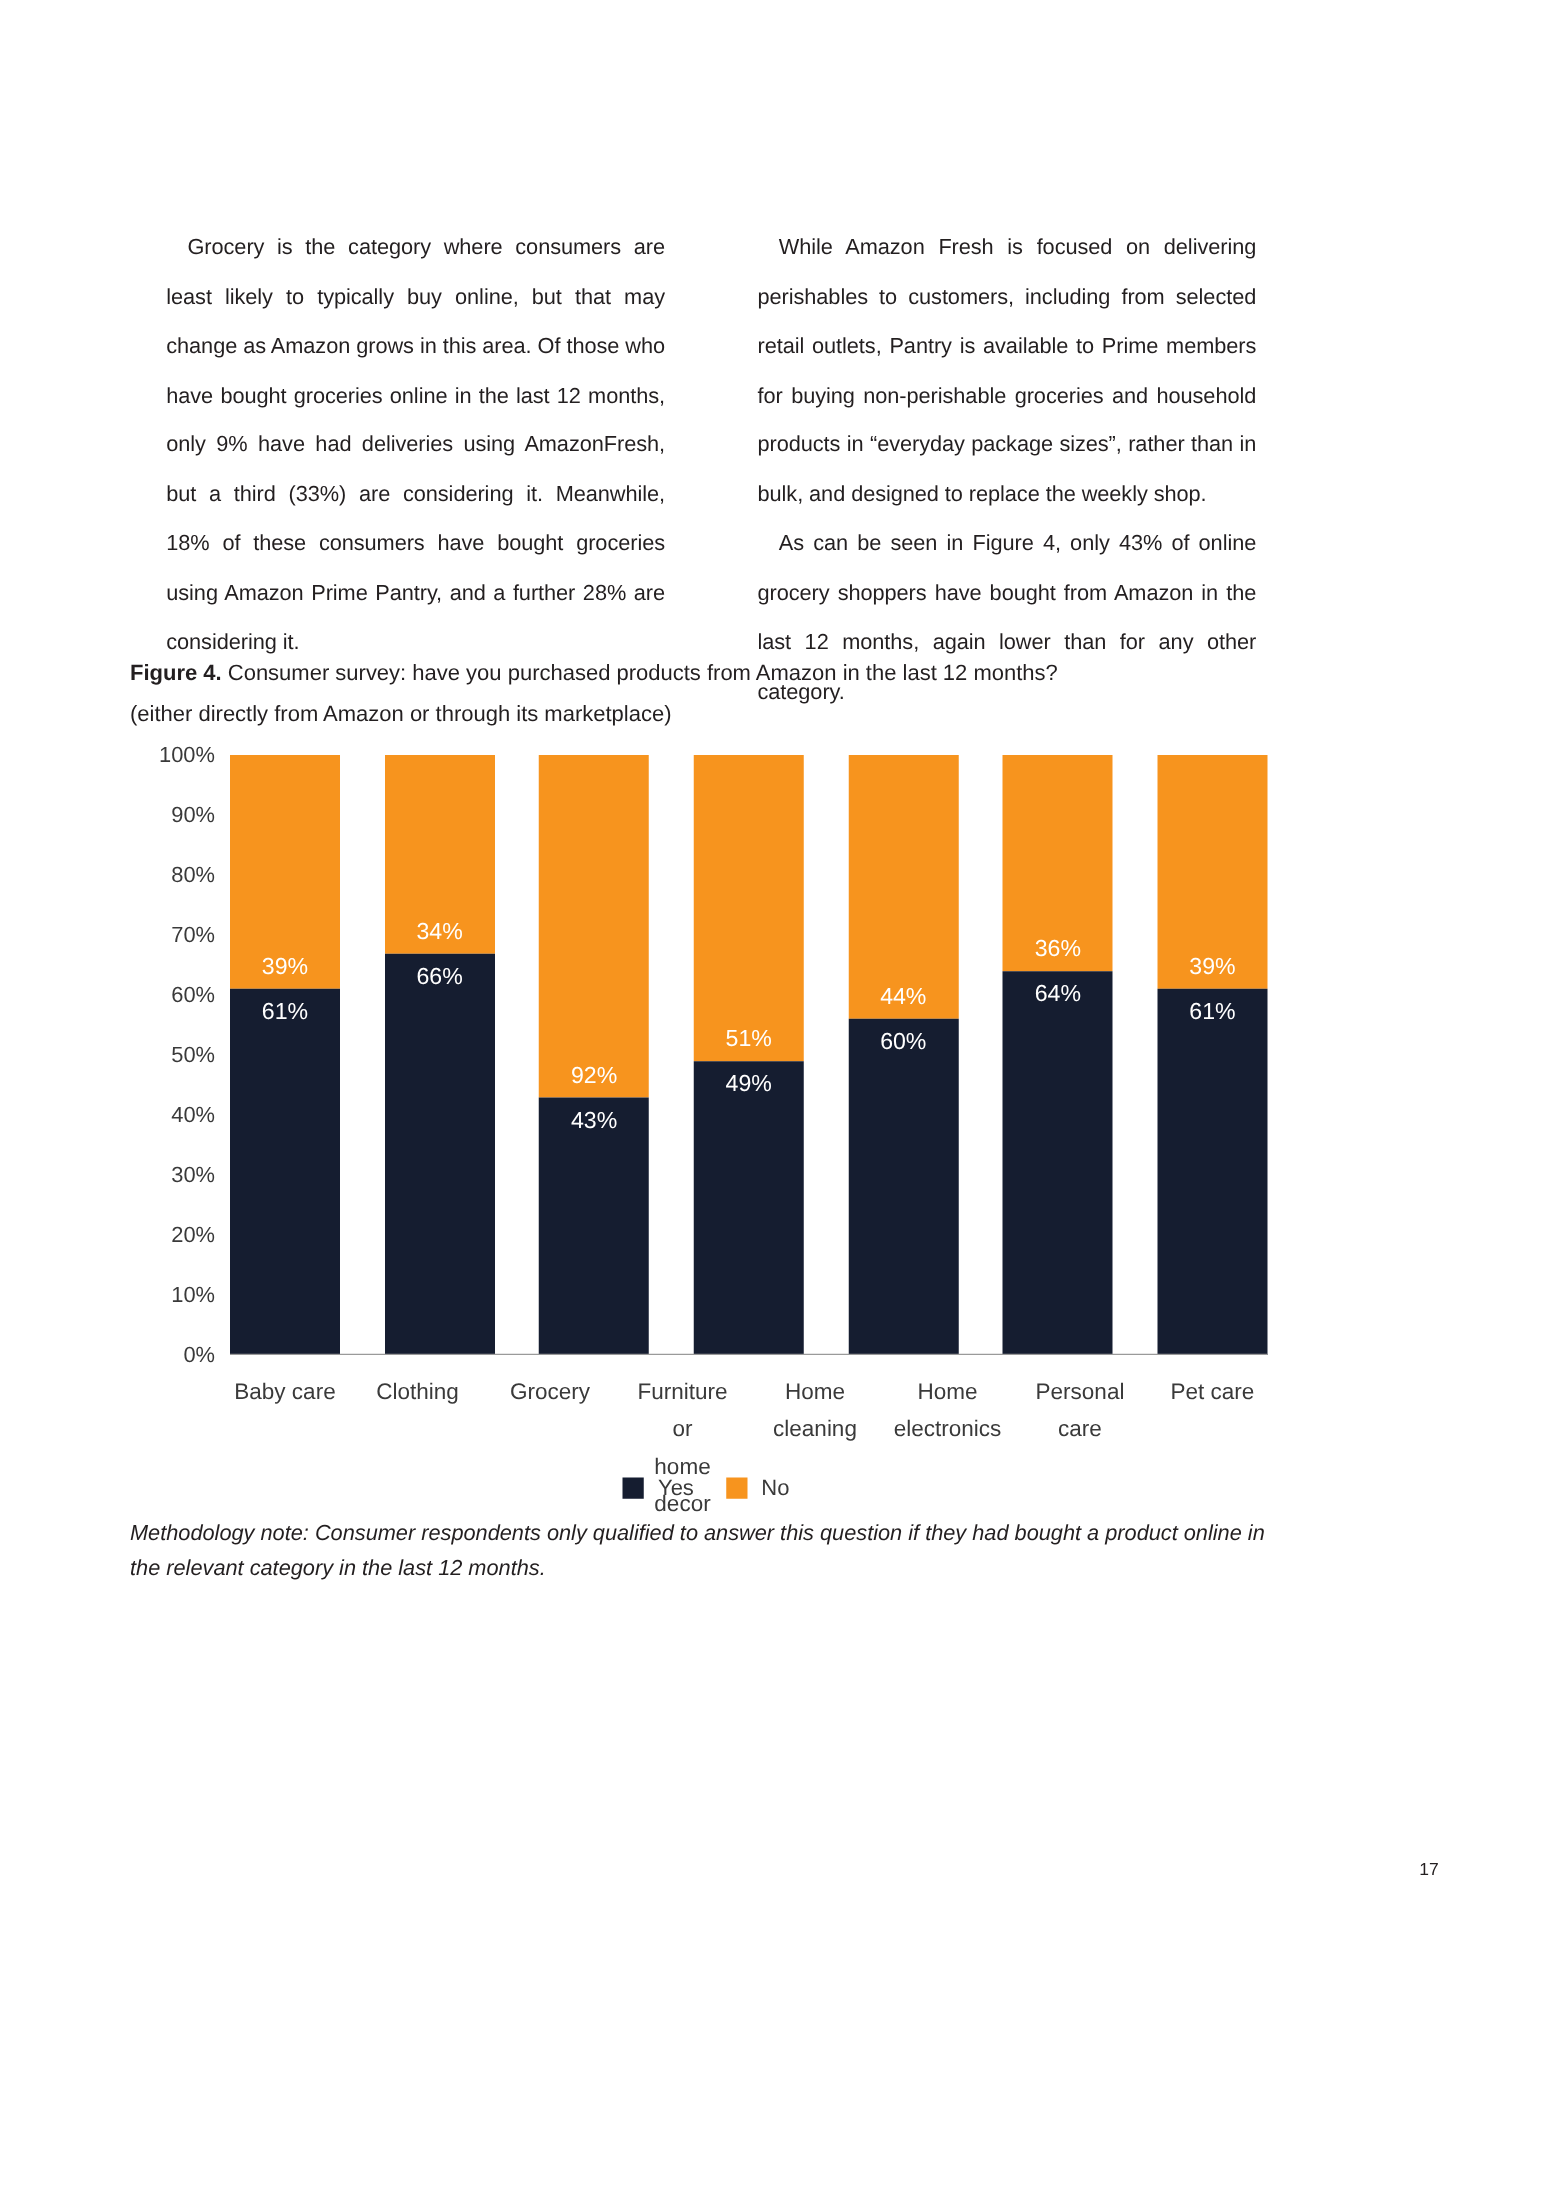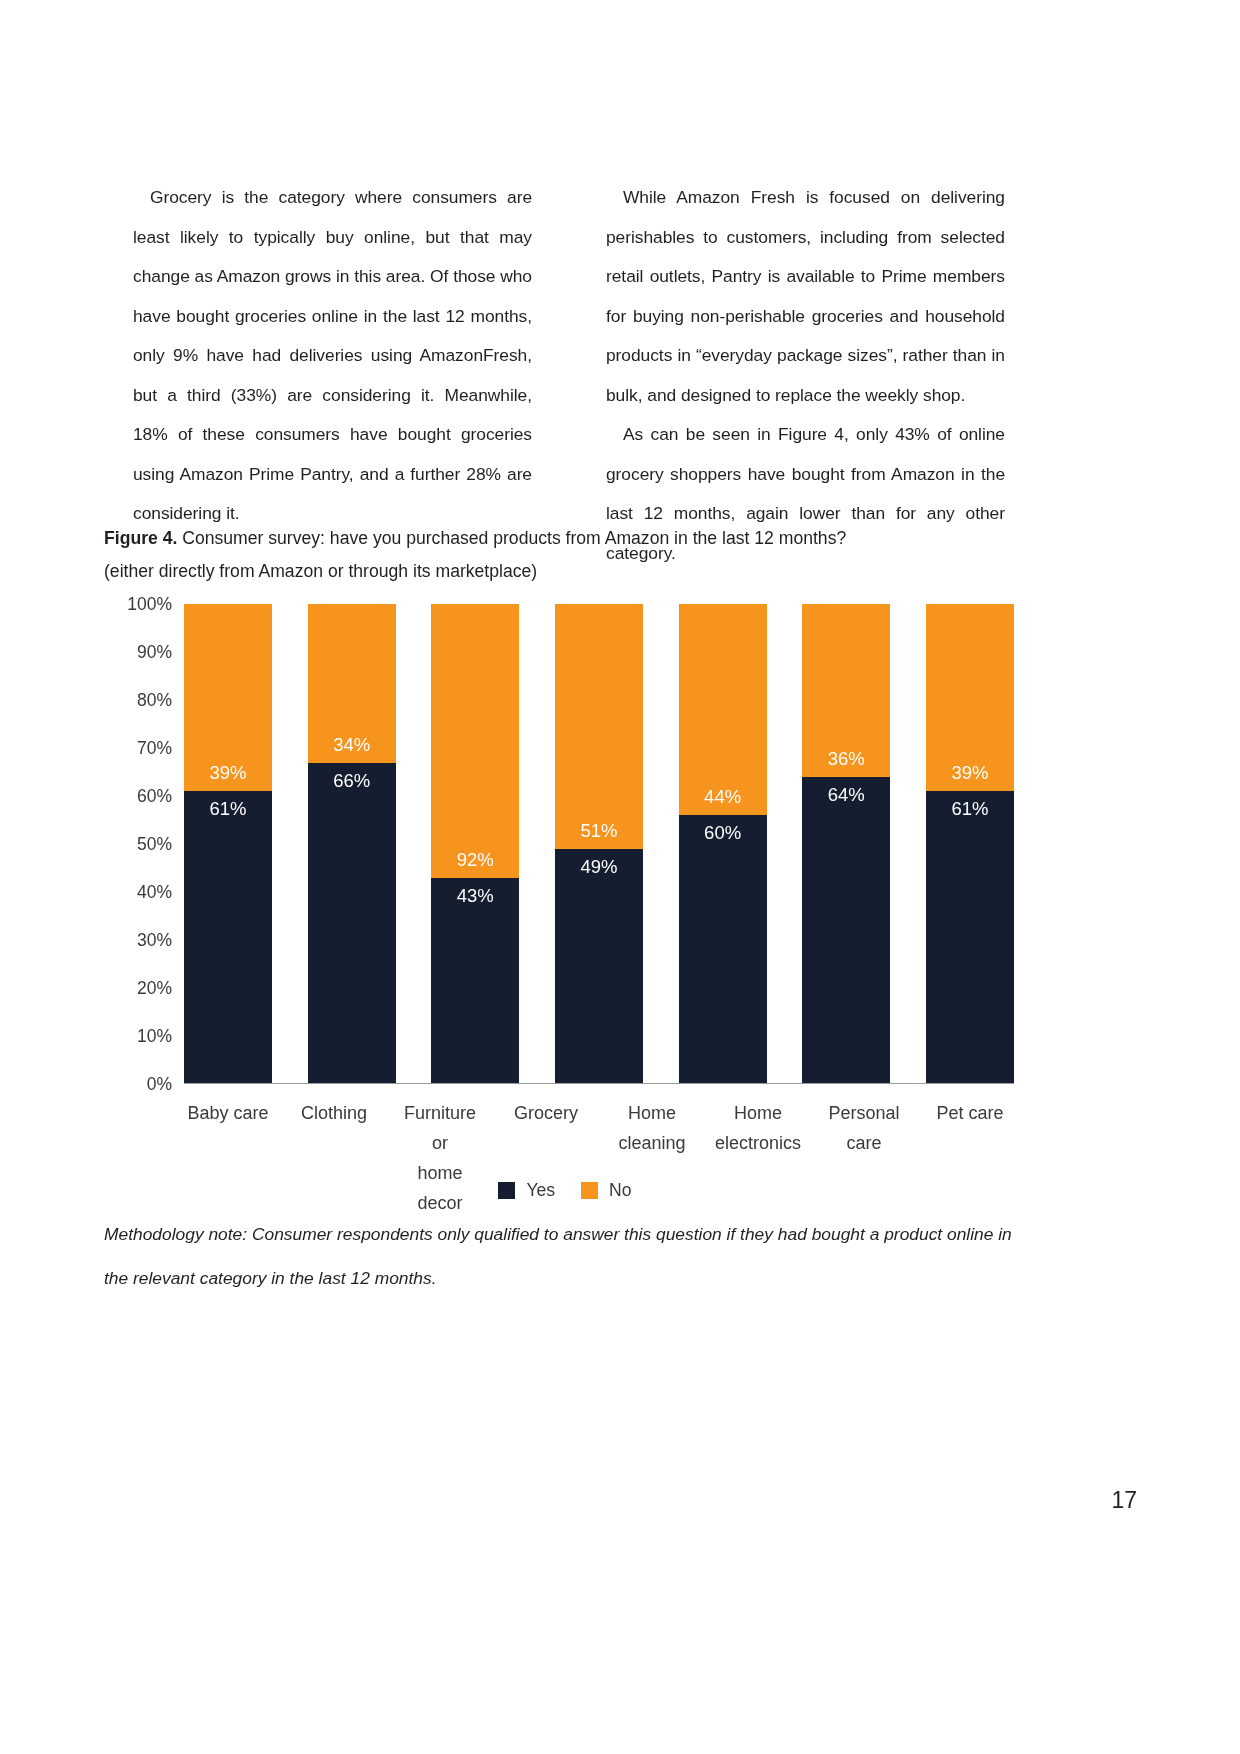--- a/index.html
+++ b/index.html
@@ -185,31 +185,31 @@
     color: #3a3a3a;
   }
 
   
   .note {
     position: absolute;
     left: 104px;
     top: 1212px;
     width: 910px;
     font-size: 17.4px;
-    line-height: 44px;
+    line-height: 28px;
     font-style: italic;
     color: #231f20;
   }
 
   
   .page-number {
     position: absolute;
-    right: 103px;
+    right: 89px;
     top: 1487px;
-    font-size: 23px;
+    font-size: 14px;
     color: #231f20;
   }
 </style>
 </head>
 <body>
 
 <div class="page">
 
   <div class="columns">
     <div class="col">
@@ -317,26 +317,26 @@
   <div class="x-labels">
     <div class="x-label">
       <span>Baby care</span>
       <span class="l2"></span>
     </div>
     <div class="x-label">
       <span>Clothing</span>
       <span class="l2"></span>
     </div>
     <div class="x-label">
+      <span>Grocery</span>
+      <span class="l2"></span>
+    </div>
+    <div class="x-label">
       <span>Furniture or</span>
       <span class="l2">home decor</span>
-    </div>
-    <div class="x-label">
-      <span>Grocery</span>
-      <span class="l2"></span>
     </div>
     <div class="x-label">
       <span>Home</span>
       <span class="l2">cleaning</span>
     </div>
     <div class="x-label">
       <span>Home</span>
       <span class="l2">electronics</span>
     </div>
     <div class="x-label">

